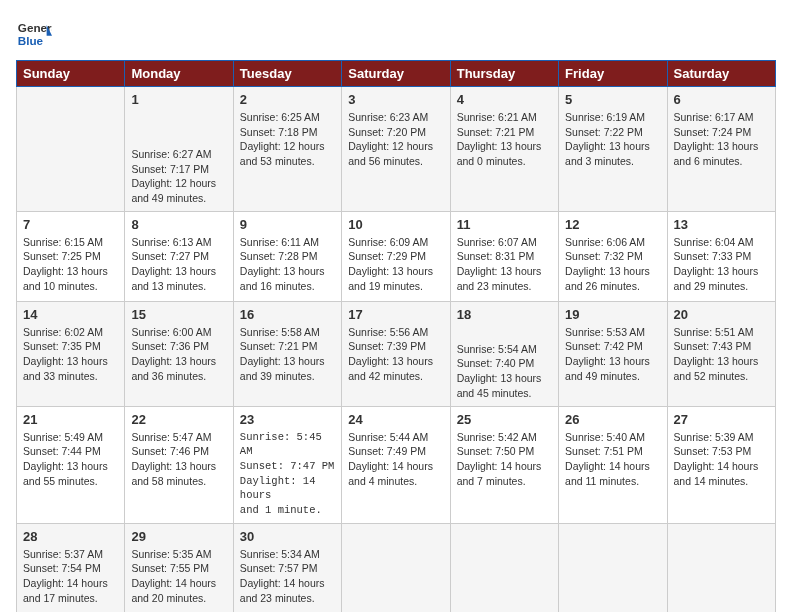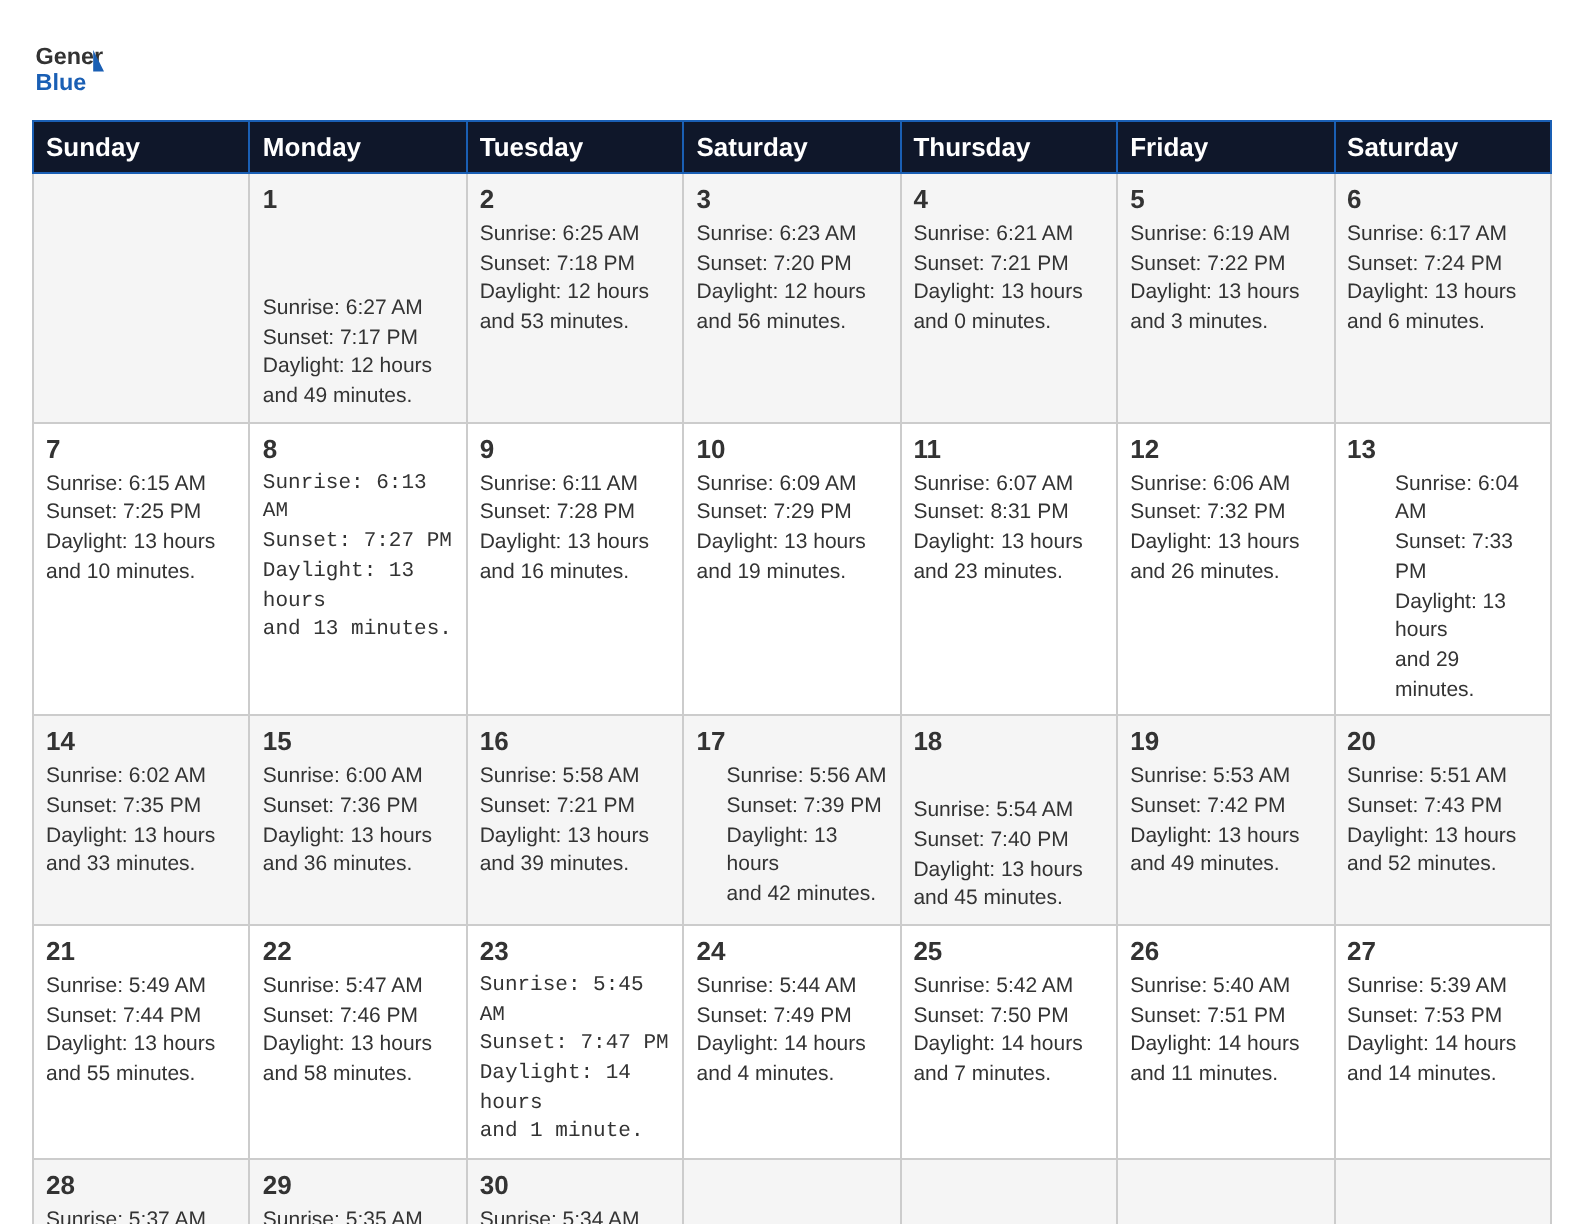--- a/index.html
+++ b/index.html
@@ -27,21 +27,21 @@
     .location {
       font-size: 15px;
       color: #444;
     }
     table {
       width: 100%;
       border-collapse: collapse;
       table-layout: fixed;
     }
     thead tr th {
-      background-color: #0f172a;
+      background-color: #7f1d1d;
       color: #fff;
       text-align: left;
       padding: 5px 6px;
       font-size: 13px;
       font-weight: bold;
       border: 1px solid #1a5fb4;
     }
     tbody tr td {
       vertical-align: top;
       border: 1px solid #ccc;
@@ -154,21 +154,21 @@
       <tr>
         <td>
           <span class="day-num">7</span>
           <div class="cell-content" style="white-space: pre-line;">Sunrise: 6:15 AM
 Sunset: 7:25 PM
 Daylight: 13 hours
 and 10 minutes.</div>
         </td>
         <td>
           <span class="day-num">8</span>
-          <div class="cell-content" style="white-space: pre-line; font-family: Liberation Mono, monospace;">Sunrise: 6:13 AM
+          <div class="cell-content" style="white-space: pre-line;">Sunrise: 6:13 AM
 Sunset: 7:27 PM
 Daylight: 13 hours
 and 13 minutes.</div>
         </td>
         <td>
           <span class="day-num">9</span>
           <div class="cell-content" style="white-space: pre-line;">Sunrise: 6:11 AM
 Sunset: 7:28 PM
 Daylight: 13 hours
 and 16 minutes.</div>
@@ -189,21 +189,21 @@
         </td>
         <td>
           <span class="day-num">12</span>
           <div class="cell-content" style="white-space: pre-line;">Sunrise: 6:06 AM
 Sunset: 7:32 PM
 Daylight: 13 hours
 and 26 minutes.</div>
         </td>
         <td>
           <span class="day-num">13</span>
-          <div class="cell-content" style="white-space: pre-line; margin-left: 24px;">Sunrise: 6:04 AM
+          <div class="cell-content" style="white-space: pre-line;">Sunrise: 6:04 AM
 Sunset: 7:33 PM
 Daylight: 13 hours
 and 29 minutes.</div>
         </td>
       </tr>
       <tr>
         <td>
           <span class="day-num">14</span>
           <div class="cell-content" style="white-space: pre-line;">Sunrise: 6:02 AM
 Sunset: 7:35 PM
@@ -219,21 +219,21 @@
         </td>
         <td>
           <span class="day-num">16</span>
           <div class="cell-content" style="white-space: pre-line;">Sunrise: 5:58 AM
 Sunset: 7:21 PM
 Daylight: 13 hours
 and 39 minutes.</div>
         </td>
         <td>
           <span class="day-num">17</span>
-          <div class="cell-content" style="white-space: pre-line; margin-left: 15px;">Sunrise: 5:56 AM
+          <div class="cell-content" style="white-space: pre-line;">Sunrise: 5:56 AM
 Sunset: 7:39 PM
 Daylight: 13 hours
 and 42 minutes.</div>
         </td>
         <td>
           <span class="day-num">18</span>
           <div class="cell-content" style="white-space: pre-line; margin-top: 20px;">Sunrise: 5:54 AM
 Sunset: 7:40 PM
 Daylight: 13 hours
 and 45 minutes.</div>

